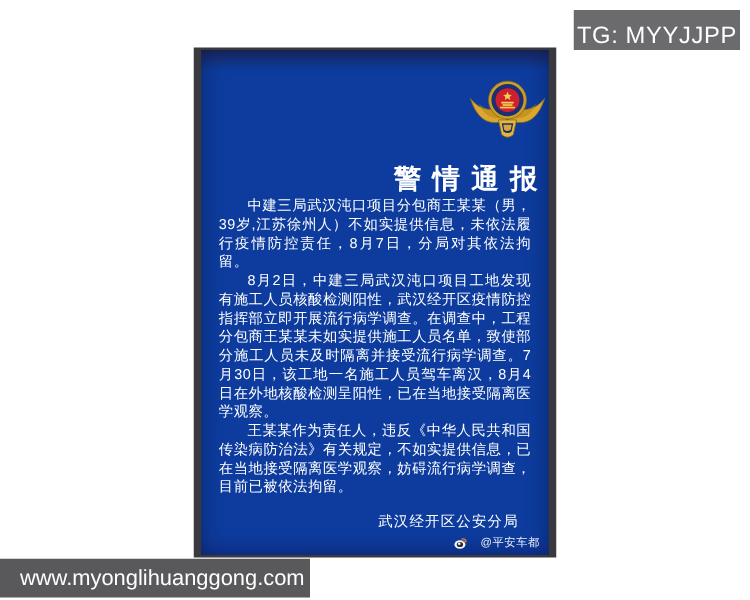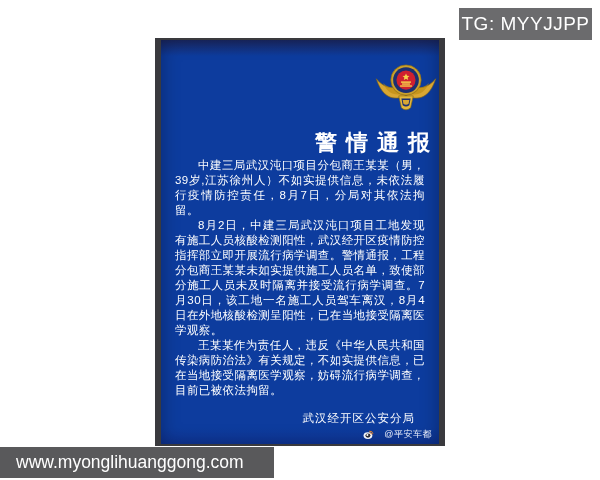--- a/index.html
+++ b/index.html
@@ -53,26 +53,26 @@
     font-size: 9px; color: #e9ecf8; letter-spacing: 0.5px;
   }
   .weibo-glyph { width: 11px; height: 11px; display: block; }
 
   
   .wm-top-right {
     position: absolute; left: 459px; top: 8px;
     width: 133px; height: 32px;
     background: #6b6b6d;
     color: #ffffff; font-size: 19px; letter-spacing: 0.5px;
-    display: flex; align-items: center; justify-content: center;
+    display: flex; align-items: flex-end; justify-content: center;
     white-space: nowrap;
   }
   .wm-bottom-left {
     position: absolute; left: 0; top: 447px;
-    width: 274px; height: 31px;
+    width: 248px; height: 31px;
     background: #59595b;
     color: #ffffff; font-size: 17.5px;
     display: flex; align-items: center;
     padding-left: 16px;
     white-space: nowrap;
   }
 </style>
 </head>
 <body>
 
@@ -100,21 +100,21 @@
         <path d="M50 28 l1.6 3.4 3.7 .4 -2.8 2.4 .8 3.6 -3.3 -1.9 -3.3 1.9 .8 -3.6 -2.8 -2.4 3.7 -.4 Z" fill="#f6d14a"></path>
         <rect x="42.5" y="40" width="15" height="2.2" fill="#f6d14a"></rect>
         <rect x="44" y="43" width="12" height="2" fill="#f6d14a"></rect>
         <rect x="41" y="46" width="18" height="2" fill="#f6d14a"></rect>
       </svg>
 
       <div class="notice-title">警情通报</div>
 
       <div class="notice-body">
         <p>中建三局武汉沌口项目分包商王某某（男，39岁,江苏徐州人）不如实提供信息，未依法履行疫情防控责任，8月7日，分局对其依法拘留。</p>
-        <p>8月2日，中建三局武汉沌口项目工地发现有施工人员核酸检测阳性，武汉经开区疫情防控指挥部立即开展流行病学调查。警情通报，工程分包商王某某未如实提供施工人员名单，致使部分施工人员未及时隔离并接受流行病学调查。7月30日，该工地一名施工人员驾车离汉，8月4日在外地核酸检测呈阳性，已在当地接受隔离医学观察。</p>
+        <p>8月2日，中建三局武汉沌口项目工地发现有施工人员核酸检测阳性，武汉经开区疫情防控指挥部立即开展流行病学调查。在调查中，工程分包商王某某未如实提供施工人员名单，致使部分施工人员未及时隔离并接受流行病学调查。7月30日，该工地一名施工人员驾车离汉，8月4日在外地核酸检测呈阳性，已在当地接受隔离医学观察。</p>
         <p>王某某作为责任人，违反《中华人民共和国传染病防治法》有关规定，不如实提供信息，已在当地接受隔离医学观察，妨碍流行病学调查，目前已被依法拘留。</p>
       </div>
 
       <div class="notice-sign">
         <div>武汉经开区公安分局</div>
       </div>
 
       <div class="notice-credit">
         <svg class="weibo-glyph" viewBox="0 0 20 20" aria-hidden="true">
           <ellipse cx="9" cy="12" rx="8" ry="6.2" fill="#f5f6fa"></ellipse>

